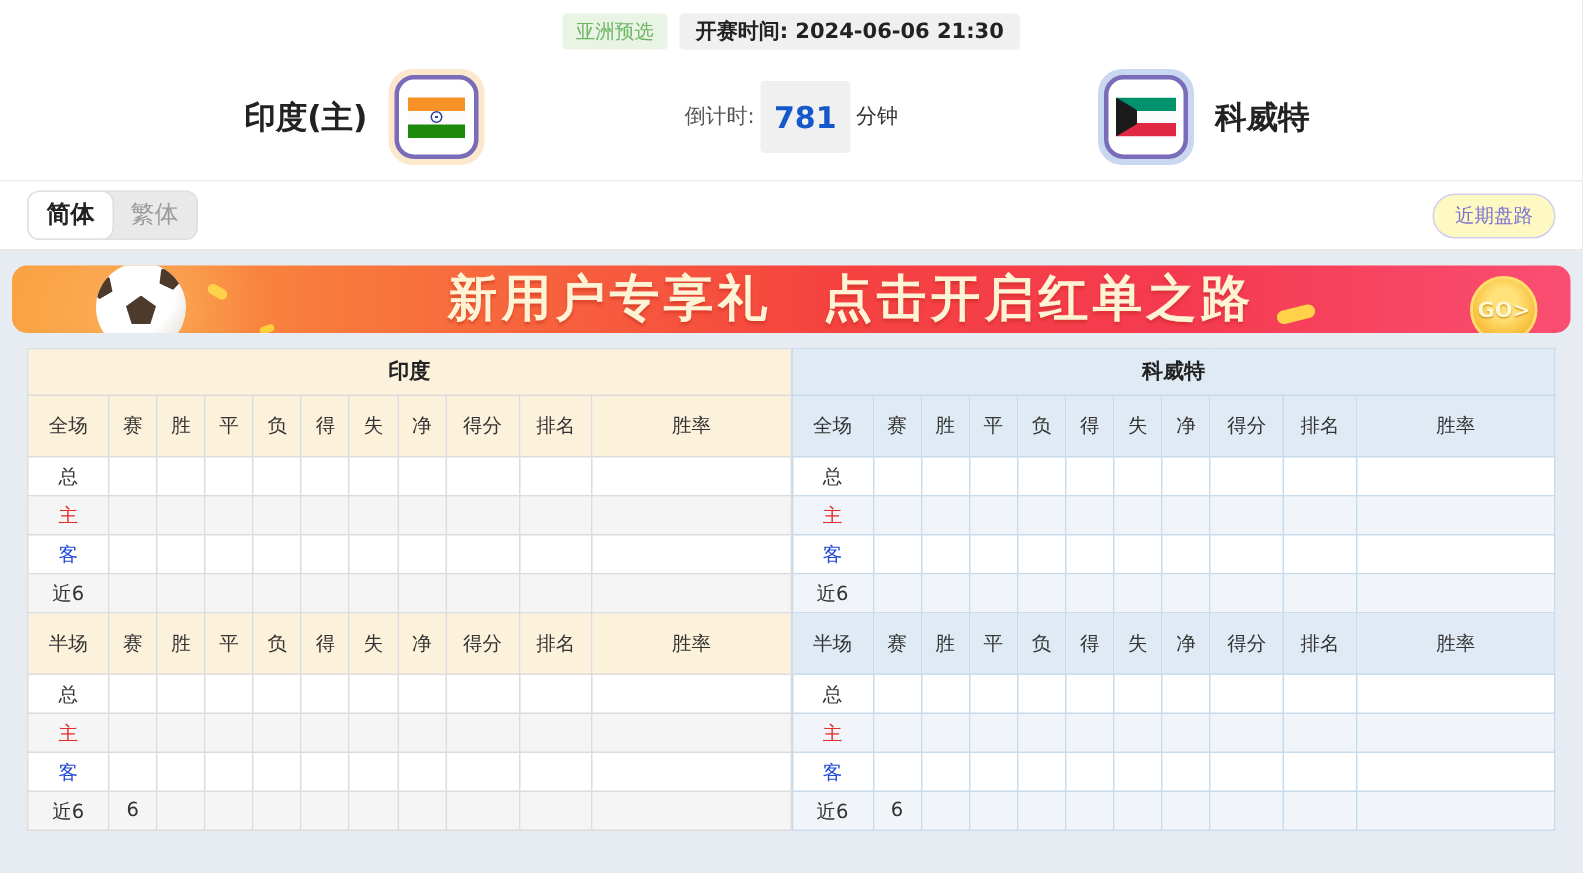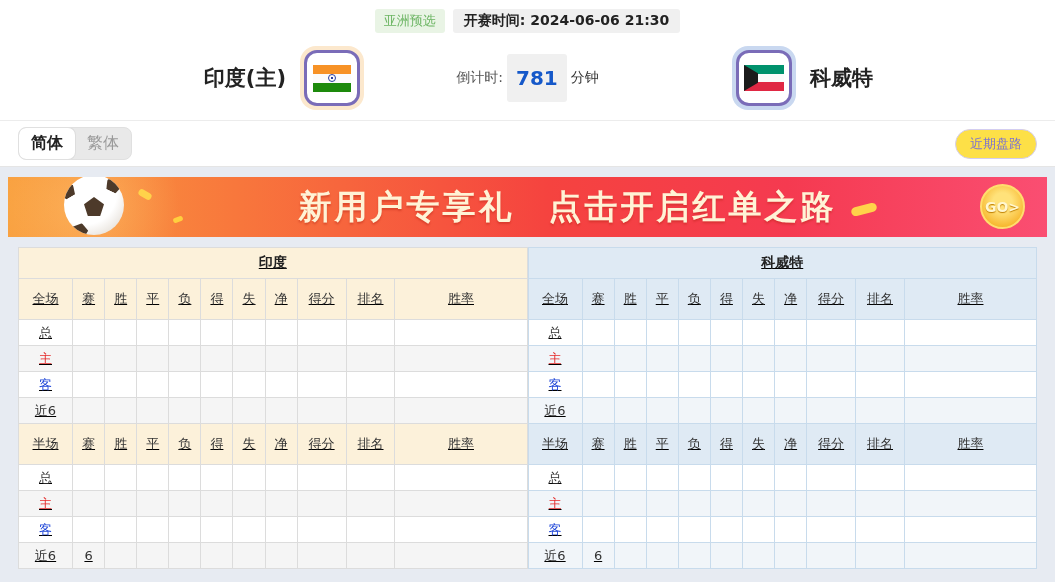--- a/index.html
+++ b/index.html
@@ -6,21 +6,21 @@
   body { font-family:"DejaVu Sans","Liberation Sans",sans-serif; background:#e7ebf2; }
   .page { width:1055px; height:582px; background:#e7ebf2; overflow:hidden; position:relative; }
 
   
   .top-white { background:#fff; border-bottom:1px solid #e5e5e5; }
   .topbar { height:36px; display:flex; align-items:center; justify-content:center; gap:8px; padding-top:6px; }
   .league-badge { background:#e9f4e5; color:#6cb563; font-size:13px; padding:3px 9px; border-radius:3px; }
   .kickoff { background:#f0f0f0; color:#222; font-size:14px; font-weight:bold; padding:3px 11px; border-radius:3px; }
 
   .teams-row { height:84px; display:flex; align-items:center; }
-  .team-side { width:365px; display:flex; align-items:center; gap:14px;margin-left:41px; }
+  .team-side { width:365px; display:flex; align-items:center; gap:14px; }
   .team-side.left { justify-content:flex-end; padding-right:42px; }
   .team-side.right { justify-content:flex-start; padding-left:42px; }
   .team-name { font-size:21px; font-weight:bold; color:#222; }
   .flag-wrap { width:64px; height:64px; border-radius:16px; padding:4px; }
   .flag-wrap.home { background:#fce8cd; }
   .flag-wrap.away { background:#c9d8f0; }
   .flag-box { width:100%; height:100%; background:#fff; border:3px solid #7a6cb8; border-radius:13px; display:flex; align-items:center; justify-content:center; }
   .india-flag { width:38px; height:27px; }
   .stripe { height:9px; position:relative; }
   .saffron { background:#f79226; }
@@ -38,24 +38,24 @@
   .cd-unit { color:#333; font-size:14px; }
 
   
   .navbar { height:46px; display:flex; align-items:center; border-top:1px solid #ececec; padding:0 18px; }
   .lang-toggle { display:flex; background:#e9e9e9; border-radius:8px; border:1px solid #e0e0e0; overflow:hidden; }
   .lang { font-size:16px; padding:5px 12px; color:#9a9a9a; cursor:pointer; }
   .lang.active { background:#fff; color:#222; font-weight:bold; border-radius:7px; box-shadow:0 0 0 1px #ddd; }
   .nav-items { display:flex; align-items:center; gap:46px; margin-left:128px; }
   .nav-item { font-size:15px; font-weight:bold; color:#222; cursor:pointer; white-space:nowrap; }
   .nav-item.active { background:#e9430d; color:#fff; padding:7px 16px; border-radius:17px; }
-  .recent-pill { margin-left:auto; color:#7d74cf; font-size:13px; border:1px solid #d3cdf0; background:#fde047; border-radius:15px; padding:5px 14px; cursor:pointer; }
+  .recent-pill { margin-left:auto; color:#7d74cf; font-size:13px; border:1px solid #d3cdf0; background:#fef9c3; border-radius:15px; padding:5px 14px; cursor:pointer; }
 
   
-  .banner { margin:10px 8px; height:60px; border-radius:0; position:relative; display:flex; align-items:center;
+  .banner { margin:10px 8px; height:45px; border-radius:10px; position:relative; display:flex; align-items:center;
     background:linear-gradient(90deg,#f9a03f 0%,#f8773c 22%,#f5433f 52%,#f53a50 75%,#fa4e72 100%); overflow:hidden; cursor:pointer; }
   .banner::before { content:""; position:absolute; left:-30px; top:-40px; width:220px; height:140px; border-radius:50%;
     background:radial-gradient(circle,rgba(255,210,120,.45),rgba(255,210,120,0) 70%); }
   .ball { position:absolute; left:56px; top:-2px; width:60px; height:60px; border-radius:50%;
     background:radial-gradient(circle at 35% 30%,#ffffff 55%,#d8cfc4 100%); overflow:hidden; }
   .p { position:absolute; background:#4d3a2a; clip-path:polygon(50% 0,100% 38%,81% 100%,19% 100%,0 38%); }
   .p1 { width:20px; height:19px; left:20px; top:22px; }
   .p2 { width:16px; height:15px; left:-5px; top:8px; transform:rotate(-30deg); }
   .p3 { width:16px; height:15px; left:42px; top:2px; transform:rotate(25deg); }
   .p4 { width:16px; height:15px; left:8px; top:48px; transform:rotate(15deg); }
@@ -65,21 +65,21 @@
   .confetti-a { position:absolute; left:130px; top:14px; width:14px; height:7px; background:#ffd24a; border-radius:4px; transform:rotate(30deg); }
   .confetti-b { position:absolute; left:165px; top:40px; width:10px; height:5px; background:#ffcf3e; border-radius:3px; transform:rotate(-20deg); }
   .go-coin { position:absolute; right:22px; top:7px; width:45px; height:45px; border-radius:50%;
     background:radial-gradient(circle at 50% 40%,#ffe27a 30%,#f7b830 75%,#e89f1a 100%);
     border:2px solid #ffdd6e; display:flex; align-items:center; justify-content:center; cursor:pointer;margin-left:16px; }
   .go-coin span { color:#fff7cf; font-weight:900; font-size:14px; text-shadow:0 1px 1px #c07f00; }
 
   
   .table-wrap { margin:0 18px; }
   .table-title { background:#4a3f99; color:#fff; font-weight:bold; font-size:15px; text-align:center; padding:4px 0 5px; }
-  .table-body { display:flex;text-decoration:underline; }
+  .table-body { display:flex; }
   table.half { width:50%; border-collapse:collapse; table-layout:fixed; font-size:13px; color:#333; background:#fff; }
   table.half th, table.half td { text-align:center; padding:0; overflow:hidden; white-space:nowrap; }
   .home th, .home td { border:1px solid #dcdcdc; }
   .home .team-row td, .home .head-row th { background:#fcf1da; }
   .home .data-row.shade td { background:#f5f5f5; }
   .away th, .away td { border:1px solid #c8dbec; }
   .away .team-row td, .away .head-row th { background:#dfeaf4; }
   .away .data-row.shade td { background:#f1f5f9; }
   .team-row td { height:31px; font-weight:bold; font-size:14px; color:#222; }
   .head-row th { height:41px; font-weight:normal; }

